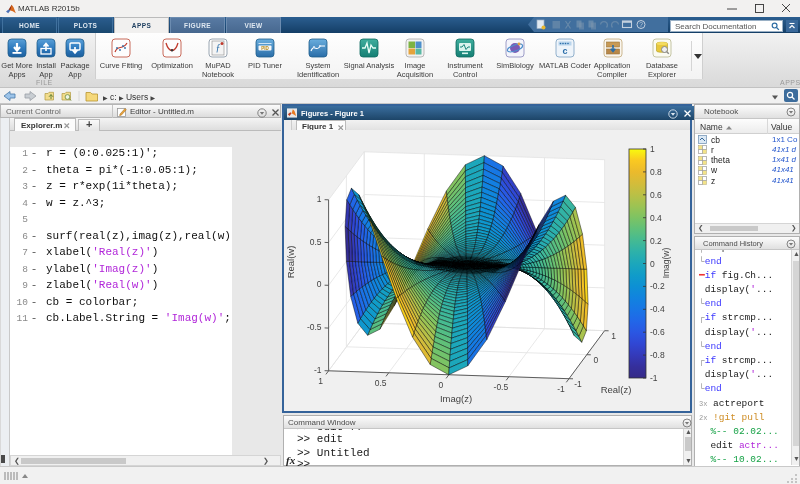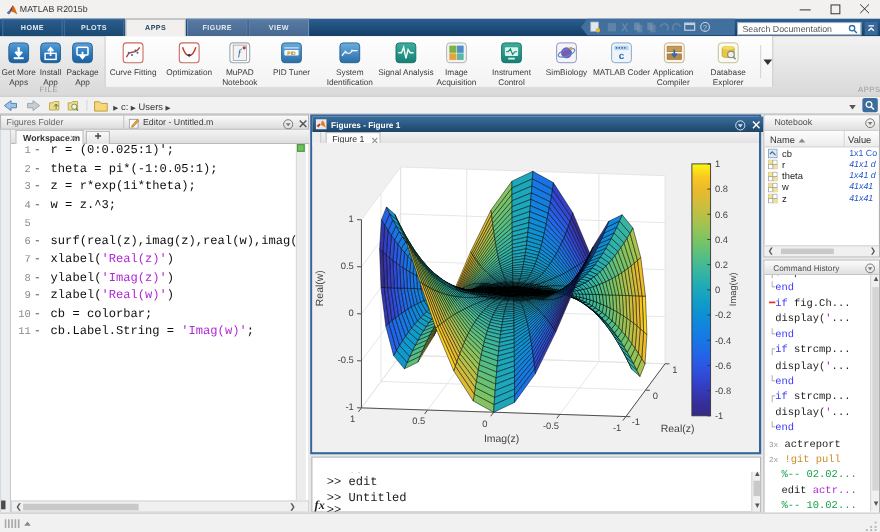--- a/index.html
+++ b/index.html
@@ -214,50 +214,50 @@
       <polygon points="2,3.5 8,3.5 5,7.5" fill="#555"></polygon>
     </svg>
 <div class="abs" style="left:784px;top:1px;width:14px;height:13px;background:#3c6c9c;border-radius:2px">
       <svg width="10" height="10" viewBox="0 0 10 10" style="position:absolute;left:2px;top:1.5px">
         <circle cx="4" cy="4" r="2.6" fill="none" stroke="#fff" stroke-width="1.2"></circle>
         <line x1="6" y1="6" x2="8.5" y2="8.5" stroke="#fff" stroke-width="1.3"></line>
       </svg>
     </div>
 </div>
 <div class="abs" style="left:0;top:104px;width:281px;height:14px;background:linear-gradient(#fbfbfb,#dcdcdc);border:1px solid #b5b5b5">
- <span class="abs" style="left:5px;top:2px;font-size:8px;color:#666">Figures Folder</span>
+ <span class="abs" style="left:5px;top:2px;font-size:8px;color:#666">Current Control</span>
  <span class="abs" style="left:111px;top:0;width:1px;height:13px;background:#c5c5c5"></span>
  <svg class="abs" style="left:116px;top:2px" width="10" height="10" viewBox="0 0 10 10">
       <rect x="0.5" y="1.5" width="8" height="8" fill="#fff" stroke="#999" stroke-width="0.8"></rect>
       <path d="M3 7 L8 1.5 L9.3 2.8 L4.3 8.2 L2.6 8.6 Z" fill="#e8a33c" stroke="#a06818" stroke-width="0.5"></path>
     </svg>
  <span class="abs" style="left:129px;top:2px;font-size:8px;color:#3c3c3c">Editor - Untitled.m</span>
  <svg class="abs" style="left:256px;top:2.5px" width="10" height="10" viewBox="0 0 10 10">
       <circle cx="5" cy="5" r="4.2" fill="none" stroke="#777" stroke-width="0.9"></circle>
       <polygon points="2.8,4 7.2,4 5,6.8" fill="#777"></polygon>
     </svg>
  <svg class="abs" style="left:270px;top:3px" width="9" height="9" viewBox="0 0 9 9">
       <path d="M1.5 1.5 L7.5 7.5 M7.5 1.5 L1.5 7.5" stroke="#555" stroke-width="1.3"></path>
     </svg>
 </div>
 <div class="abs" style="left:0;top:118px;width:10px;height:348px;background:#eceff2;border-right:1px solid #c9c9c9;border-left:1px solid #d9d9d9">
     <span class="abs" style="left:0;top:337px;width:4px;height:8px;background:#4a4a4a"></span>
   </div>
 <div class="abs" style="left:10px;top:118px;width:271px;height:13px;background:linear-gradient(#f4f4f4,#dedede);border-bottom:1px solid #bbb">
  <div class="abs" style="left:4px;top:0;width:62px;height:13px;background:#fcfcfc;border:1px solid #bbb;border-bottom:none">
-      <span class="abs" style="left:6px;top:1.5px;font-size:8px;font-weight:bold;color:#333">Workspace.m</span>
+      <span class="abs" style="left:6px;top:1.5px;font-size:8px;font-weight:bold;color:#333">Explorer.m</span>
       <svg class="abs" style="left:48px;top:3px" width="8" height="8" viewBox="0 0 8 8">
         <path d="M1.5 1.5 L6 6 M6 1.5 L1.5 6" stroke="#999" stroke-width="1.2"></path>
       </svg>
     </div>
  <div class="abs" style="left:68px;top:1px;width:22px;height:12px;background:linear-gradient(#fafafa,#e4e4e4);border:1px solid #bbb;border-bottom:none">
       <span class="abs" style="left:7px;top:-2px;font-size:11px;font-weight:bold;color:#444">+</span>
     </div>
 </div>
-<div class="abs" style="left:10px;top:131px;width:270px;height:324px;background:#fff;overflow:hidden">
+<div class="abs" style="left:10px;top:147px;width:222px;height:324px;background:#fff;overflow:hidden">
  <div class="abs" style="left:0;top:-2px;width:259px;overflow:hidden;font-family:'Liberation Mono',monospace;font-size:11px;line-height:16.5px;white-space:pre"><div style="height:16.5px"><span style="display:inline-block;width:18px;text-align:right;color:#8a8a8a;font-size:9.5px">1</span><span style="display:inline-block;width:12px;text-align:center;color:#555">-</span><span style="color:#0d0d0d;margin-left:6px">r = (0:0.025:1)';</span></div><div style="height:16.5px"><span style="display:inline-block;width:18px;text-align:right;color:#8a8a8a;font-size:9.5px">2</span><span style="display:inline-block;width:12px;text-align:center;color:#555">-</span><span style="color:#0d0d0d;margin-left:6px">theta = pi*(-1:0.05:1);</span></div><div style="height:16.5px"><span style="display:inline-block;width:18px;text-align:right;color:#8a8a8a;font-size:9.5px">3</span><span style="display:inline-block;width:12px;text-align:center;color:#555">-</span><span style="color:#0d0d0d;margin-left:6px">z = r*exp(1i*theta);</span></div><div style="height:16.5px"><span style="display:inline-block;width:18px;text-align:right;color:#8a8a8a;font-size:9.5px">4</span><span style="display:inline-block;width:12px;text-align:center;color:#555">-</span><span style="color:#0d0d0d;margin-left:6px">w = z.^3;</span></div><div style="height:16.5px"><span style="display:inline-block;width:18px;text-align:right;color:#8a8a8a;font-size:9.5px">5</span><span style="display:inline-block;width:12px;text-align:center;color:#555">&nbsp;</span><span style="color:#0d0d0d;margin-left:6px"></span></div><div style="height:16.5px"><span style="display:inline-block;width:18px;text-align:right;color:#8a8a8a;font-size:9.5px">6</span><span style="display:inline-block;width:12px;text-align:center;color:#555">-</span><span style="color:#0d0d0d;margin-left:6px">surf(real(z),imag(z),real(w),imag(w))</span></div><div style="height:16.5px"><span style="display:inline-block;width:18px;text-align:right;color:#8a8a8a;font-size:9.5px">7</span><span style="display:inline-block;width:12px;text-align:center;color:#555">-</span><span style="color:#0d0d0d;margin-left:6px">xlabel(<span class="str">'Real(z)'</span>)</span></div><div style="height:16.5px"><span style="display:inline-block;width:18px;text-align:right;color:#8a8a8a;font-size:9.5px">8</span><span style="display:inline-block;width:12px;text-align:center;color:#555">-</span><span style="color:#0d0d0d;margin-left:6px">ylabel(<span class="str">'Imag(z)'</span>)</span></div><div style="height:16.5px"><span style="display:inline-block;width:18px;text-align:right;color:#8a8a8a;font-size:9.5px">9</span><span style="display:inline-block;width:12px;text-align:center;color:#555">-</span><span style="color:#0d0d0d;margin-left:6px">zlabel(<span class="str">'Real(w)'</span>)</span></div><div style="height:16.5px"><span style="display:inline-block;width:18px;text-align:right;color:#8a8a8a;font-size:9.5px">10</span><span style="display:inline-block;width:12px;text-align:center;color:#555">-</span><span style="color:#0d0d0d;margin-left:6px">cb = colorbar;</span></div><div style="height:16.5px"><span style="display:inline-block;width:18px;text-align:right;color:#8a8a8a;font-size:9.5px">11</span><span style="display:inline-block;width:12px;text-align:center;color:#555">-</span><span style="color:#0d0d0d;margin-left:6px">cb.Label.String = <span class="str">'Imag(w)'</span>;</span></div></div>
  <div class="abs" style="left:259px;top:0;width:9px;height:324px;background:#ececec;border-left:1px solid #dadada"></div>
  <div class="abs" style="left:260px;top:0;width:6.5px;height:6.5px;background:#6fc060;border:1px solid #4a9a3a"></div>
 </div>
 <div class="abs" style="left:10px;top:455px;width:271px;height:11px;background:#f0f0f0;border:1px solid #d5d5d5">
  <span class="abs" style="left:3px;top:0.5px;font-size:7px;color:#555">❮</span>
  <div class="abs" style="left:10px;top:1.5px;width:105px;height:6px;background:#c9c9c9"></div>
  <span class="abs" style="left:252px;top:0.5px;font-size:7px;color:#555">❯</span>
 </div>
 <div class="abs" style="left:282px;top:104px;width:410px;height:309px;border:2px solid #35639a;background:#f0f0f0">
@@ -272,21 +272,21 @@
         <circle cx="5" cy="5" r="4.2" fill="none" stroke="#d9e4ef" stroke-width="0.9"></circle>
         <polygon points="2.8,4 7.2,4 5,6.8" fill="#d9e4ef"></polygon>
       </svg>
   <svg class="abs" style="left:399px;top:3px" width="9" height="9" viewBox="0 0 9 9">
         <path d="M1.5 1.5 L7.5 7.5 M7.5 1.5 L1.5 7.5" stroke="#fff" stroke-width="1.3"></path>
       </svg>
  </div>
  <div class="abs" style="left:0;top:14px;width:406px;height:12px;background:linear-gradient(#f2f2f2,#e0e0e0);border-bottom:1px solid #c2c2c2">
   <div class="abs" style="left:0;top:0;width:8px;height:12px;background:#ededed;border-right:1px solid #ccc"></div>
   <div class="abs" style="left:12px;top:0;width:50px;height:12px;background:#fcfcfc;border:1px solid #bbb;border-bottom:none">
-        <span class="abs" style="left:5px;top:1px;font-size:8px;font-weight:normal;color:#333">Figure 1</span>
+        <span class="abs" style="left:5px;top:1px;font-size:8px;font-weight:bold;color:#333">Figure 1</span>
         <svg class="abs" style="left:40px;top:2.5px" width="8" height="8" viewBox="0 0 8 8">
           <path d="M1.5 1.5 L6 6 M6 1.5 L1.5 6" stroke="#999" stroke-width="1.1"></path>
         </svg>
       </div>
  </div>
  <div class="abs" style="left:0;top:24px;width:406px;height:281px;background:#f0f0f0"><svg width="405" height="281" viewBox="0 0 405 281">
         <polygon points="285.0,248.7 44.6,240.8 44.6,69.8 80.2,21.8 320.6,29.7 320.6,200.7" fill="#ffffff"></polygon>
         <g stroke="#e2e2e2" stroke-width="0.8" fill="none">
           <line x1="285.0" y1="248.7" x2="320.6" y2="200.7"></line>
           <line x1="224.9" y1="246.7" x2="260.5" y2="198.7"></line>
@@ -1996,20 +1996,27 @@
         <line x1="359" y1="202.2" x2="362" y2="202.2" stroke="#333" stroke-width="0.8"></line>
         <text x="366" y="205.2" font-family="Liberation Sans, sans-serif" font-size="8.5" fill="#424242">-0.6</text>
         <line x1="359" y1="225.1" x2="362" y2="225.1" stroke="#333" stroke-width="0.8"></line>
         <text x="366" y="228.1" font-family="Liberation Sans, sans-serif" font-size="8.5" fill="#424242">-0.8</text>
         <line x1="359" y1="248.0" x2="362" y2="248.0" stroke="#333" stroke-width="0.8"></line>
         <text x="366" y="251.0" font-family="Liberation Sans, sans-serif" font-size="8.5" fill="#424242">-1</text>
         <text x="385" y="133" text-anchor="middle" transform="rotate(-90 385 133)" font-family="Liberation Sans, sans-serif" font-size="8.5" fill="#424242">Imag(w)</text>
       </svg></div>
 </div>
 <div class="abs" style="left:283px;top:415px;width:409px;height:51px;border:1px solid #b0b0b0;background:#fff">
+ <div class="abs" style="left:0;top:0;width:407px;height:13px;background:linear-gradient(#fcfcfc,#e0e0e0);border-bottom:1px solid #c6c6c6">
+  <span class="abs" style="left:4px;top:1.5px;font-size:8px;color:#4c4c4c">Command Window</span>
+  <svg class="abs" style="left:398px;top:1.5px" width="10" height="10" viewBox="0 0 10 10">
+        <circle cx="5" cy="5" r="4" fill="none" stroke="#777" stroke-width="0.9"></circle>
+        <polygon points="2.9,4 7.1,4 5,6.6" fill="#777"></polygon>
+      </svg>
+ </div>
  <div class="abs" style="left:0;top:13px;width:399px;height:37px;overflow:hidden;font-family:'Liberation Mono',monospace;font-size:11px;color:#1a1a1a;white-space:pre"><span class="abs" style="left:13px;top:-8px">&gt;&gt; edit ff</span><span class="abs" style="left:13px;top:4px">&gt;&gt; edit</span><span class="abs" style="left:13px;top:18px">&gt;&gt; Untitled</span><span class="abs" style="left:13px;top:29px">&gt;&gt;</span></div>
  <span class="abs" style="left:2px;top:38px;font-family:'Liberation Serif',serif;font-style:italic;font-weight:bold;font-size:11px;color:#222">fx</span>
  <div class="abs" style="left:399px;top:13px;width:8px;height:36px;background:#f0f0f0;border-left:1px solid #d5d5d5">
   <span class="abs" style="left:1px;top:-1px;font-size:7px;color:#555">▲</span>
   <div class="abs" style="left:1px;top:8px;width:6px;height:14px;background:#c9c9c9"></div>
   <span class="abs" style="left:1px;top:28px;font-size:7px;color:#555">▼</span>
  </div>
 </div>
 <div class="abs" style="left:694px;top:104px;width:106px;height:130px;border:1px solid #b0b0b0;background:#fff">
  <div class="abs" style="left:0;top:0;width:104px;height:14px;background:linear-gradient(#fcfcfc,#e0e0e0);border-bottom:1px solid #c6c6c6">

